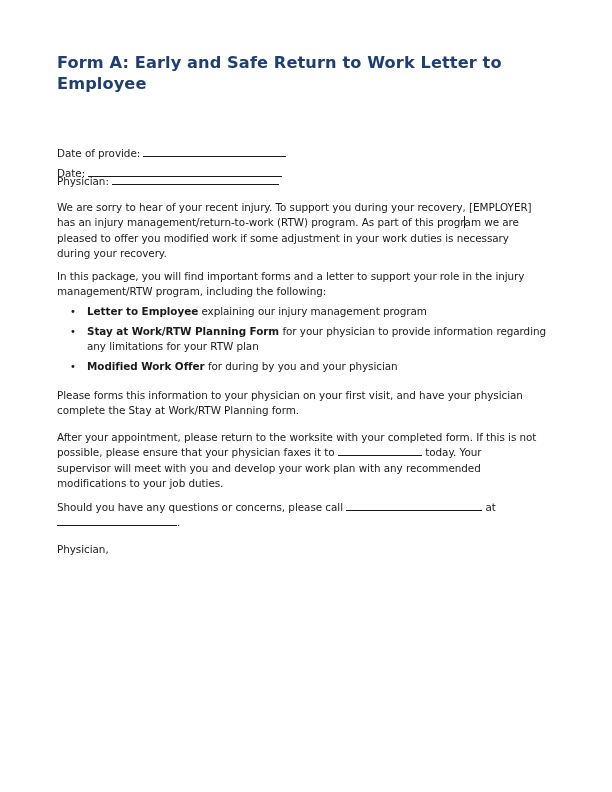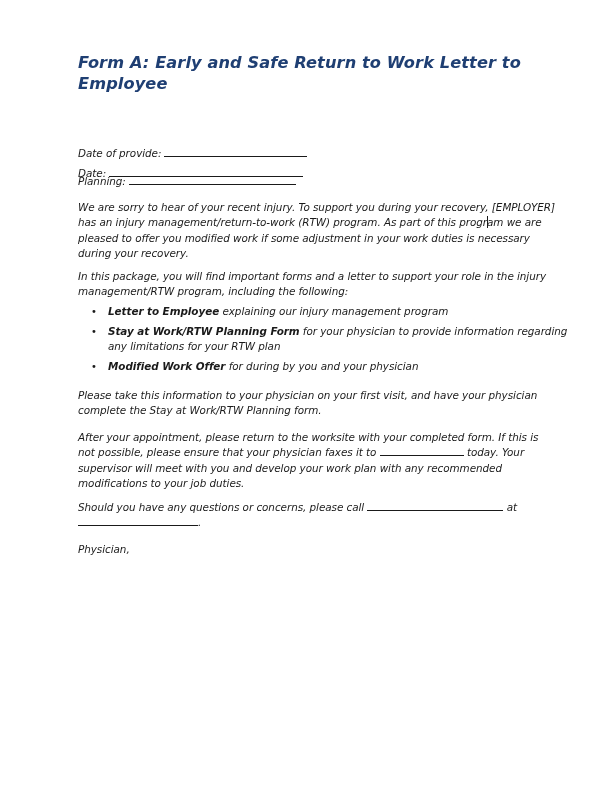--- a/index.html
+++ b/index.html
@@ -10,24 +10,23 @@
     body {
       width: 612px;
       height: 792px;
       position: relative;
       overflow: hidden;
       font-family: "DejaVu Sans", sans-serif;
       color: #1a1a1a;
     }
     .page {
       position: absolute;
-      left: 78px;
+      left: 57px;
       top: 52px;
       width: 490px;
-      font-style: italic;
     }
     .title {
       font-family: "DejaVu Sans", sans-serif;
       font-weight: bold;
       font-size: 16.2px;
       line-height: 21px;
       color: #1f3f73;
       margin: 0;
       letter-spacing: 0.1px;
     }
@@ -98,40 +97,40 @@
   <h1 class="title">Form A: Early and Safe Return to Work Letter to Employee</h1>
 
   <div class="body-text">
     <div class="field" style="top:66px;margin-top:48px;">
       <span>Date:</span><span class="blank" style="width:194px;"></span>
     </div>
     <div class="field" style="top:94px;">
       <span>Date of provide:</span><span class="blank" style="width:143px;"></span>
     </div>
     <div class="field" style="top:122px;">
-      <span>Planning:</span><span class="blank" style="width:167px;"></span>
+      <span>Physician:</span><span class="blank" style="width:167px;"></span>
     </div>
 
     <p class="para" style="top:148px;"><span>We are sorry to hear of your recent injury. To support you during your recovery, [EMPLOYER] has an injury management/return-to-work (RTW) program. As part of this progr</span><span class="cursor"></span><span>am we are pleased to offer you modified work if some adjustment in your work duties is necessary during your recovery.</span></p>
 
     <p class="para" style="top:217px;">In this package, you will find important forms and a letter to support your role in the injury management/RTW program, including the following:</p>
 
     <ul class="bullets" style="top:252px;">
       <li>
         <span class="bullet">•</span><span class="strong">Letter to Employee</span><span> explaining our injury management program</span>
       </li>
       <li>
         <span class="bullet">•</span><span class="strong">Stay at Work/RTW Planning Form</span><span> for your physician to provide information regarding any limitations for your RTW plan</span>
       </li>
       <li>
         <span class="bullet">•</span><span class="strong">Modified Work Offer</span><span> for during by you and your physician</span>
       </li>
     </ul>
 
-    <p class="para" style="top:336px;">Please take this information to your physician on your first visit, and have your physician complete the Stay at Work/RTW Planning form.</p>
+    <p class="para" style="top:336px;">Please forms this information to your physician on your first visit, and have your physician complete the Stay at Work/RTW Planning form.</p>
 
     <p class="para" style="top:378px;"><span>After your appointment, please return to the worksite with your completed form. If this is not possible, please ensure that your physician faxes it to</span> <span class="inline-blank" style="width:84px;"></span> <span>today. Your supervisor will meet with you and develop your work plan with any recommended modifications to your job duties.</span></p>
 
     <p class="para" style="top:448px;"><span>Should you have any questions or concerns, please call</span> <span class="inline-blank" style="width:136px;"></span> <span>at</span><br><span class="inline-blank" style="width:120px;"></span><span>.</span></p>
 
     <p class="para" style="top:490px;">Physician,</p>
   </div>
 </div>
 
 </body></html>

